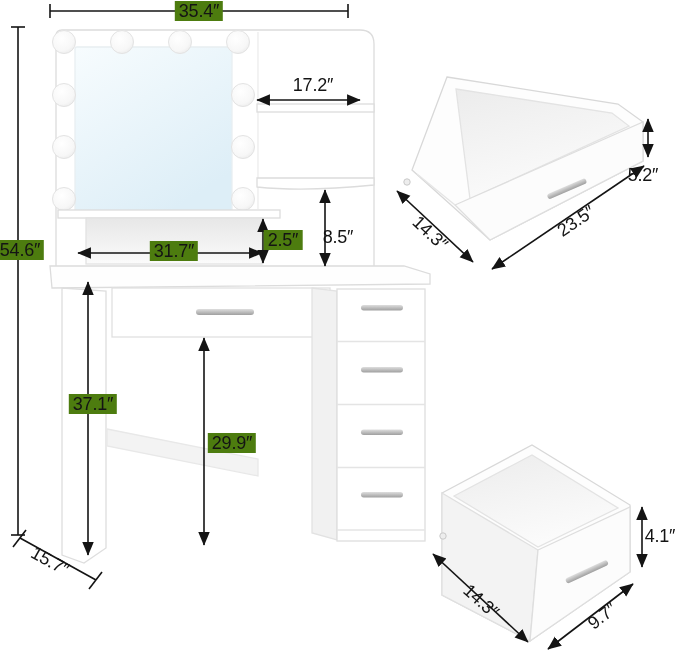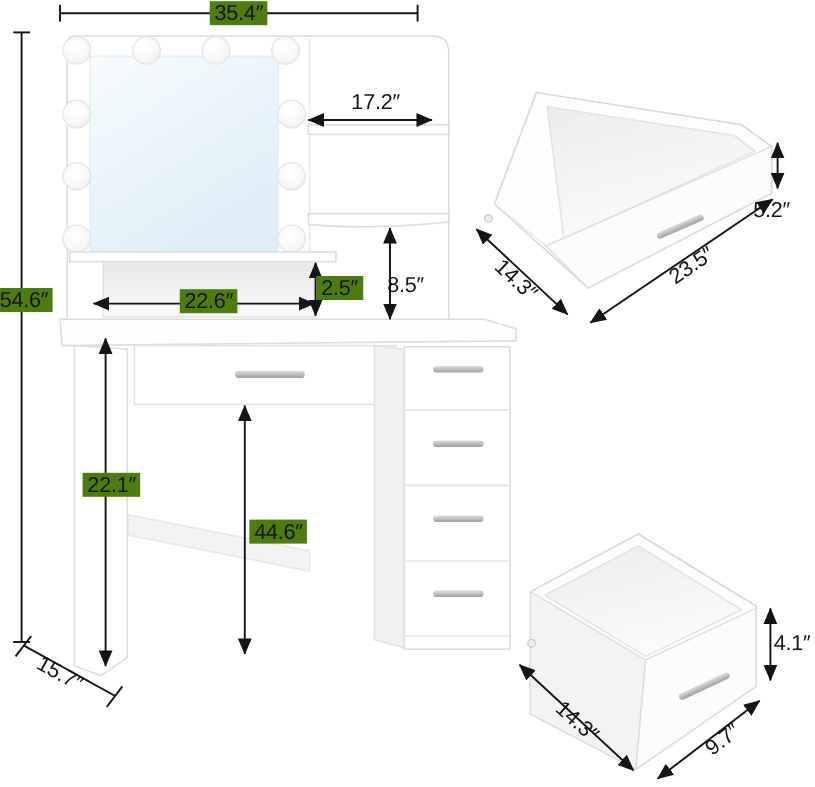--- a/index.html
+++ b/index.html
@@ -161,23 +161,23 @@
     <line x1="433" y1="554" x2="528" y2="642" marker-start="url(#ah)" marker-end="url(#ah)"></line>
     <line x1="548" y1="649" x2="633" y2="584" marker-start="url(#ah)" marker-end="url(#ah)"></line>
   </g>
 </svg>
 
   <div class="dim-label bg" style="left:199px;top:11px;">35.4″</div>
   <div class="dim-label bg" style="left:20px;top:250px;">54.6″</div>
   <div class="dim-label" style="left:313px;top:85px;">17.2″</div>
   <div class="dim-label" style="left:338px;top:237px;">8.5″</div>
   <div class="dim-label bg" style="left:283px;top:240px;">2.5″</div>
-  <div class="dim-label bg" style="left:174px;top:251px;">22.6″</div>
-  <div class="dim-label bg" style="left:93px;top:404px;">22.1″</div>
-  <div class="dim-label bg" style="left:232px;top:443px;">44.6″</div>
+  <div class="dim-label bg" style="left:174px;top:251px;">31.7″</div>
+  <div class="dim-label bg" style="left:93px;top:404px;">37.1″</div>
+  <div class="dim-label bg" style="left:232px;top:443px;">29.9″</div>
   <div class="dim-label rot29" style="left:50px;top:561px;">15.7″</div>
 
   <div class="dim-label" style="left:643px;top:139px;margin-top:36px;">5.2″</div>
   <div class="dim-label rotm34" style="left:576px;top:221px;">23.5″</div>
   <div class="dim-label rot43" style="left:430px;top:233px;">14.3″</div>
 
   <div class="dim-label" style="left:660px;top:536px;">4.1″</div>
   <div class="dim-label rot42" style="left:481px;top:601px;">14.3″</div>
   <div class="dim-label rotm38" style="left:602px;top:616px;">9.7″</div>
 

